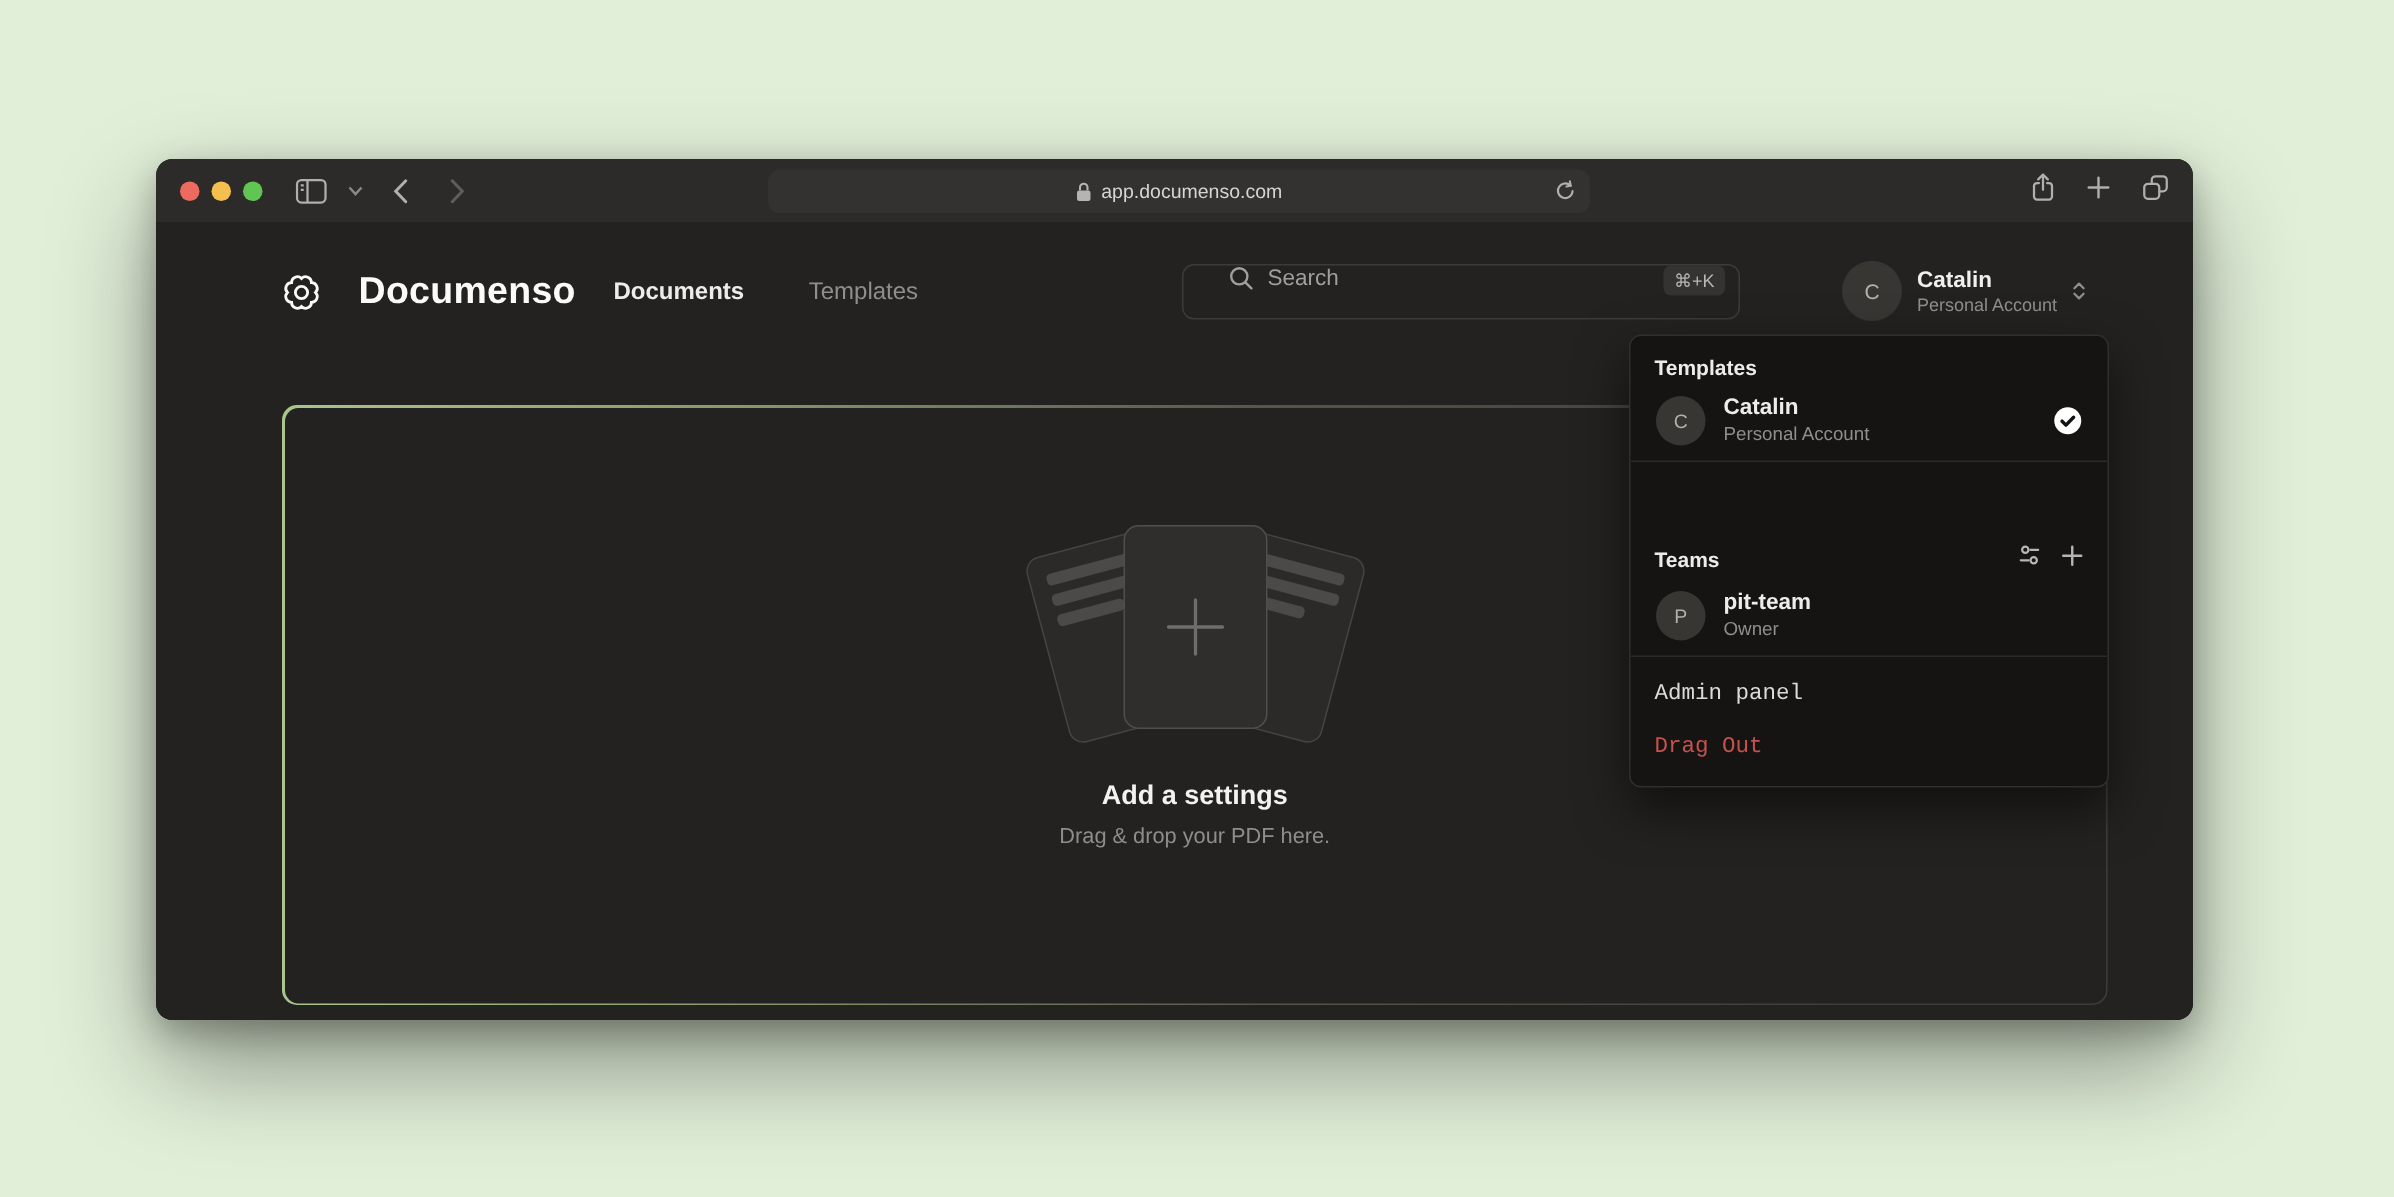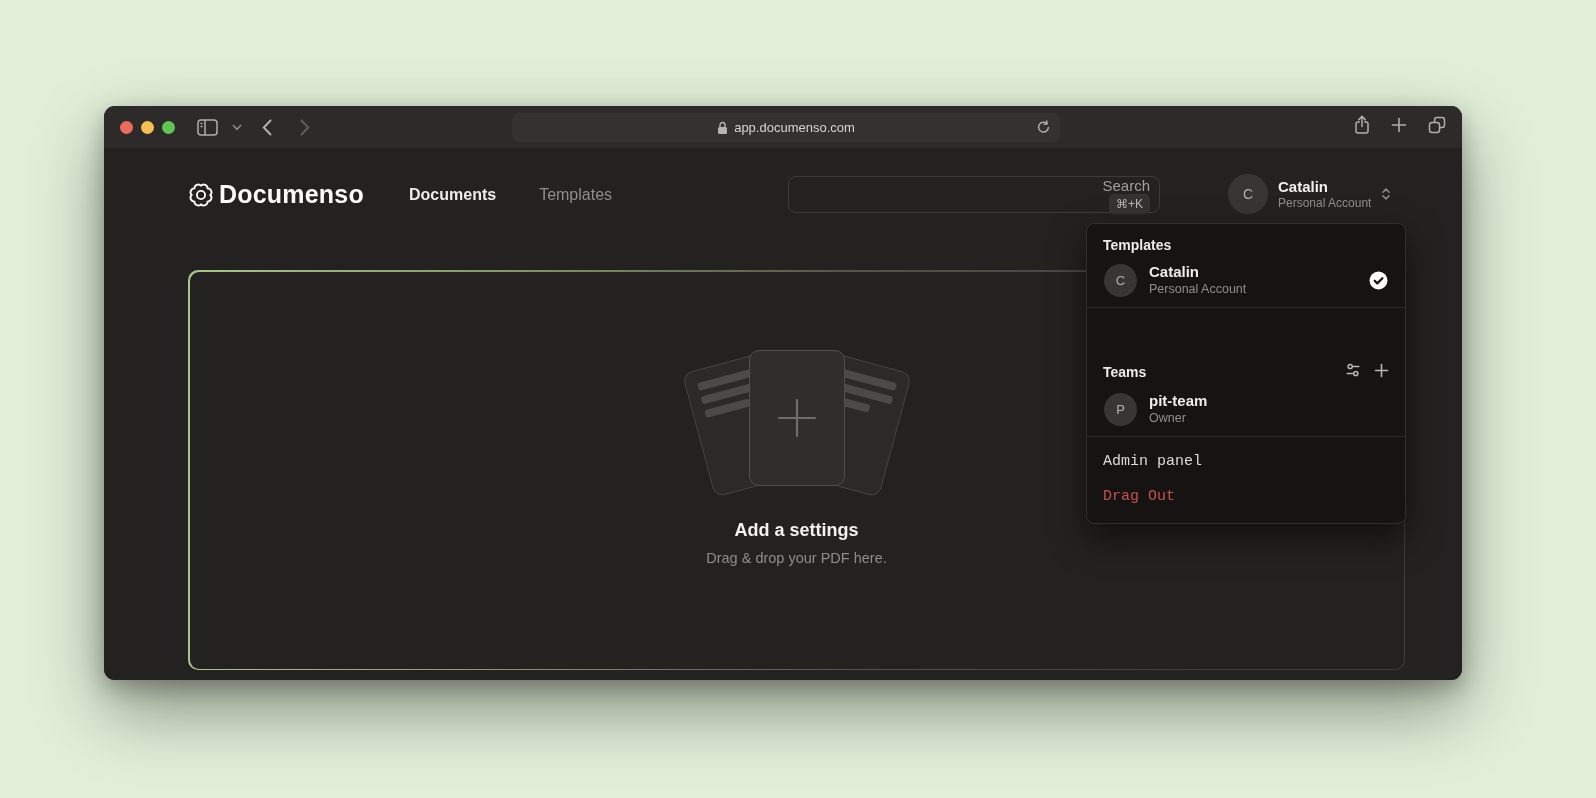--- a/index.html
+++ b/index.html
@@ -28,32 +28,32 @@
     background:#343230; border-radius:8px; display:flex; align-items:center; justify-content:center;
     color:#d6d5d3; font-size:13px;
   }
   .urlbar .lock { margin-right:6px; color:#b5b4b2; display:flex; }
   .urlbar .refresh { position:absolute; right:9px; top:6px; color:#b0afad; }
   .tb-right { position:absolute; right:16px; top:0; height:42px; display:flex; align-items:center; gap:21px; color:#b0afad; }
 
   
   .app { position:absolute; left:0; top:42px; width:1358px; height:532px; background:#232220; }
 
-  .brand { position:absolute; left:83px; top:32px; display:flex; align-items:center; gap:4px; color:#fafaf8; }
+  .brand { position:absolute; left:83px; top:32px; display:flex; align-items:center; gap:24px; color:#fafaf8; }
   .brand .word { font-size:25px; font-weight:700; letter-spacing:.2px; }
 
   .nav { position:absolute; left:305px; top:0; height:94px; display:flex; align-items:center; gap:43px; font-size:16px; }
   .nav-item { cursor:default; }
   .nav-active { color:#ececea; font-weight:700; }
   .nav-muted { color:#8f8e8c; font-weight:500; }
 
   .search {
     position:absolute; left:684px; top:28px; width:372px; height:37px;
-    border:1px solid #3c3b39; border-radius:8px; display:flex; align-items:flex-end;
-    padding:0 9px 0 30px; color:#a09f9d;flex-direction:column;
+    border:1px solid #3c3b39; border-radius:8px; display:flex; align-items:flex-start;
+    padding:0 9px 0 30px; color:#a09f9d;
   }
   .search .ph { margin-left:9px; font-size:15px; }
   .search kbd {
     margin-left:auto; background:#343331; color:#b8b7b5; border-radius:5px;
     font-family:"Liberation Sans","DejaVu Sans",sans-serif; font-size:12px; padding:3px 7px;
   }
 
   .chip { position:absolute; left:1124px; top:26px; display:flex; align-items:center; }
   .avatar {
     width:40px; height:40px; border-radius:50%; background:#373633; color:#b0afad;

